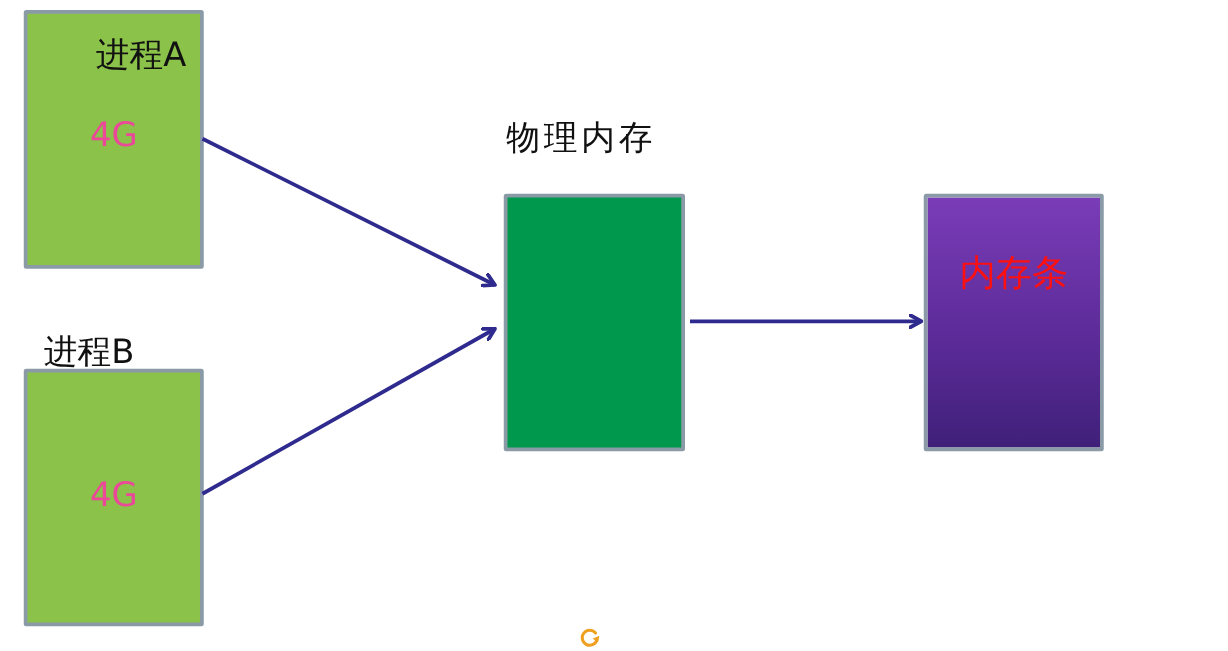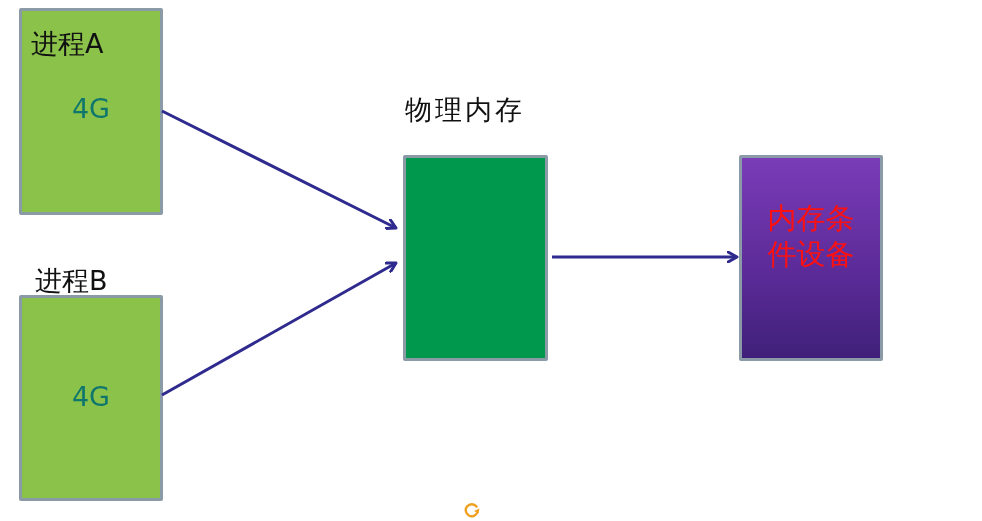--- a/index.html
+++ b/index.html
@@ -15,25 +15,25 @@
     #box-a { left: 19px; top: 8px; width: 144px; height: 207px; }
     #box-b { left: 19px; top: 295px; width: 144px; height: 206px; }
     #box-mem { left: 403px; top: 155px; width: 145px; height: 206px; background: #00984c; }
     #box-hw {
       left: 739px; top: 155px; width: 144px; height: 206px;
       background: linear-gradient(to bottom, #7a3cb8 0%, #5a2a96 60%, #3f2079 100%);
     }
     .label {
       position: absolute; color: #111; font-size: 27px; white-space: nowrap; text-align: center;
     }
-    #label-a { left: 31px; top: 26px; width: 118px; text-align: left; }
+    #label-a { left: 31px; top: 26px; width: 118px; text-align: right; }
     #label-b { left: 35px; top: 263px; }
     #label-mem { left: 405px; top: 92px; letter-spacing: 3px; }
     .size {
-      position: absolute; color: #0f766e; font-size: 27px; width: 144px; text-align: center;
+      position: absolute; color: #ec4899; font-size: 27px; width: 144px; text-align: center;
     }
     #size-a { left: 19px; top: 93px; }
     #size-b { left: 19px; top: 381px; }
     #hw-text {
       position: absolute; left: 739px; top: 200px; width: 144px; text-align: center;
       color: #ff1010; font-size: 29px; line-height: 36px; font-family: "DejaVu Serif", serif;
     }
     #arrows { position: absolute; left: 0; top: 0; }
     #refresh-icon { position: absolute; left: 462px; top: 500px; width: 20px; height: 20px; cursor: pointer; }
   </style>
@@ -47,21 +47,20 @@
 <div class="label" id="label-b">进程B</div>
 <div class="box proc" id="box-b"></div>
 <div class="size" id="size-b">4G</div>
 
 <div class="label" id="label-mem">物理内存</div>
 <div class="box" id="box-mem"></div>
 
 <div class="box" id="box-hw"></div>
 <div id="hw-text">
   <div>内存条</div>
-  <div>件设备</div>
 </div>
 
 <svg id="arrows" width="982" height="521">
   <defs>
     <marker id="ah" markerWidth="12" markerHeight="12" refX="10" refY="6" orient="auto" markerUnits="userSpaceOnUse">
       <path d="M1,1 L10,6 L1,11" fill="none" stroke="#2e2a8e" stroke-width="3" stroke-linejoin="round" stroke-linecap="round"></path>
     </marker>
   </defs>
   <line x1="162" y1="111" x2="396" y2="228" stroke="#2e2a8e" stroke-width="3" marker-end="url(#ah)"></line>
   <line x1="162" y1="395" x2="396" y2="263" stroke="#2e2a8e" stroke-width="3" marker-end="url(#ah)"></line>

